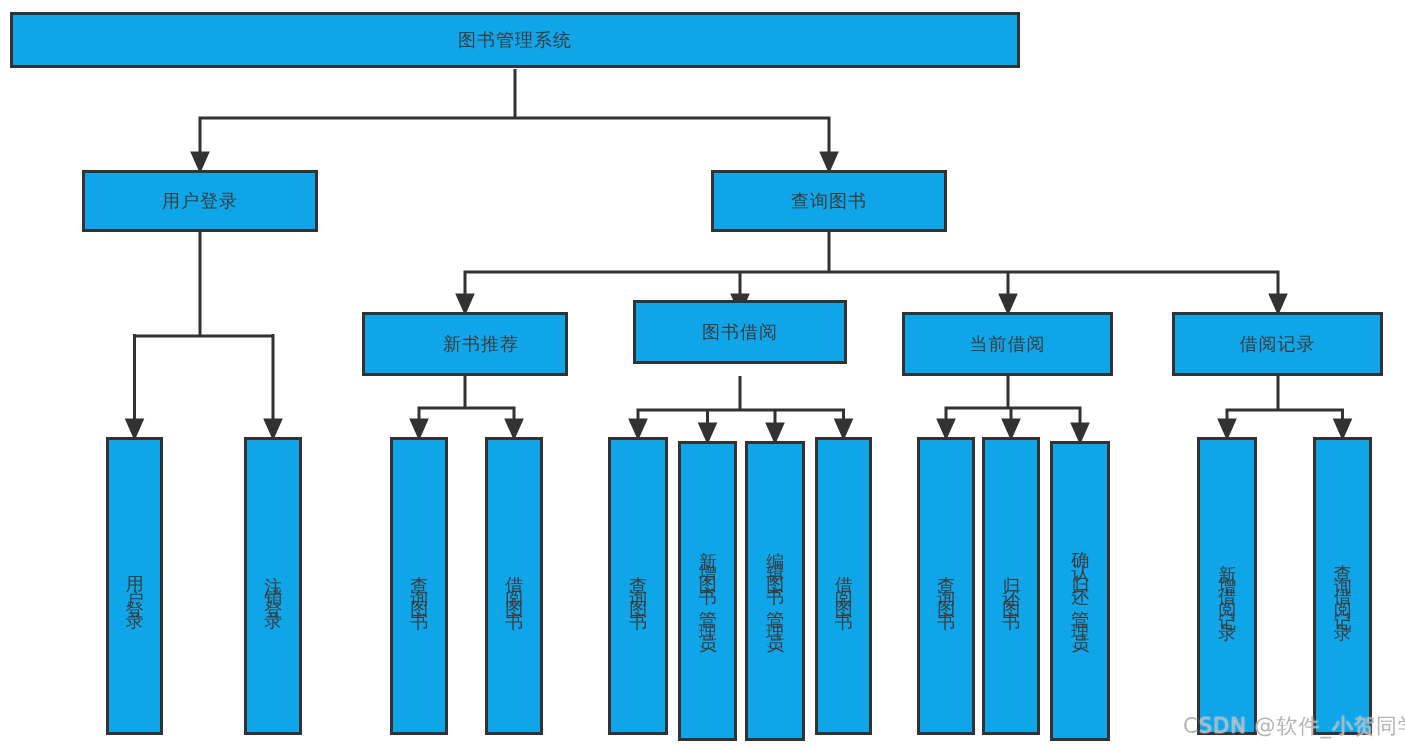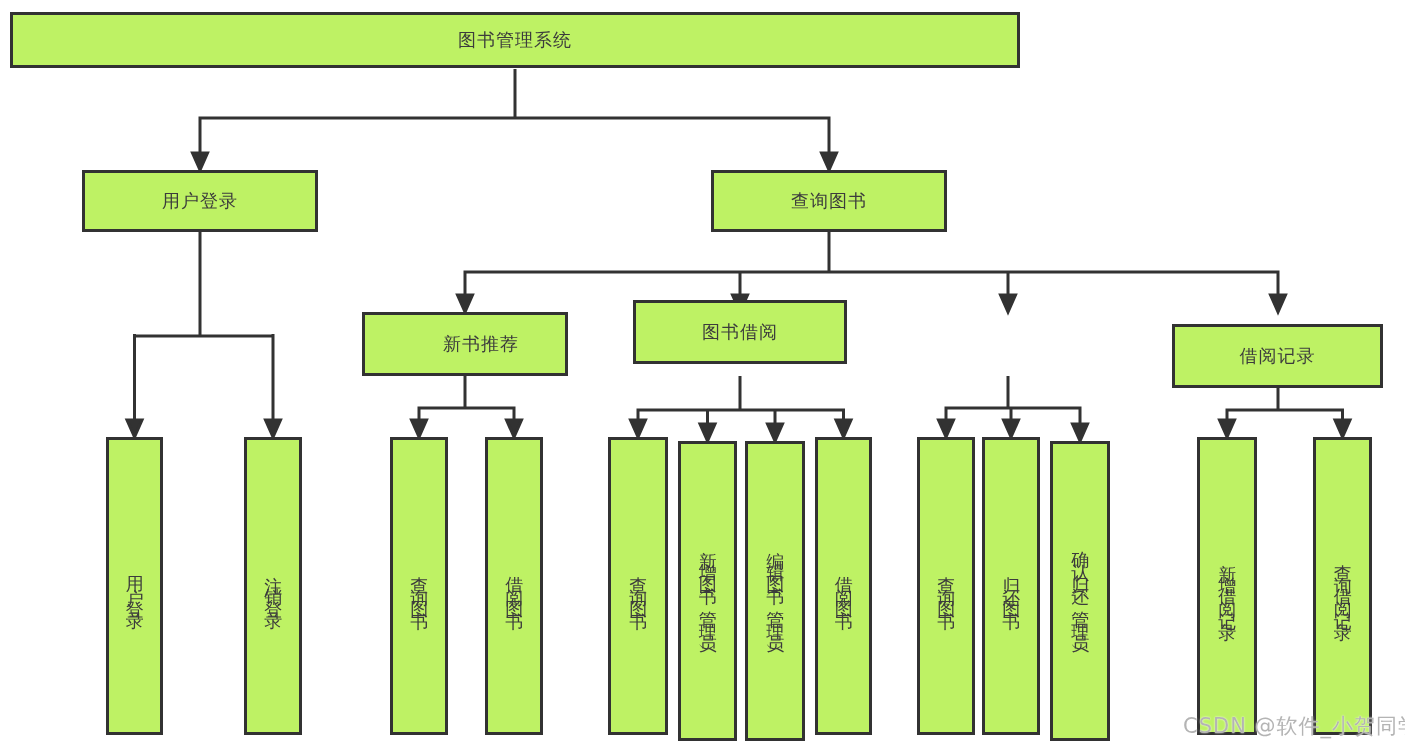--- a/index.html
+++ b/index.html
@@ -17,21 +17,21 @@
   }
   .wires {
     position: absolute;
     left: 0;
     top: 0;
     z-index: 1;
   }
   .node {
     position: absolute;
     box-sizing: border-box;
-    background: #bef264;
+    background: #0ea5e9;
     border: 3px solid #323232;
     display: flex;
     align-items: center;
     justify-content: center;
     color: #3c3c3c;
     z-index: 2;
   }
   .node.h {
     font-size: 18px;
     letter-spacing: 1px;
@@ -112,21 +112,22 @@
     </g>
   </svg>
 
   <div class="node h" style="left:10px; top:12px; width:1010px; height:56px;">图书管理系统</div>
 
   <div class="node h" style="left:82px; top:170px; width:236px; height:62px;">用户登录</div>
   <div class="node h" style="left:711px; top:170px; width:236px; height:62px;">查询图书</div>
 
   <div class="node h" style="left:362px; top:312px; width:206px; height:64px;padding-left:32px;">新书推荐</div>
   <div class="node h" style="left:633px; top:300px; width:214px; height:64px;">图书借阅</div>
-  <div class="node h" style="left:1172px; top:312px; width:211px; height:64px;margin-top:12px;">借阅记录</div>
+  <div class="node h" style="left:902px; top:312px; width:211px; height:64px;">当前借阅</div>
+  <div class="node h" style="left:1172px; top:312px; width:211px; height:64px;">借阅记录</div>
 
   <div class="node v" style="left:106px; top:437px; width:57px; height:298px;">
     <span>用户登录</span>
   </div>
   <div class="node v" style="left:244px; top:437px; width:58px; height:298px;">
     <span>注销登录</span>
   </div>
 
   <div class="node v" style="left:390px; top:437px; width:58px; height:298px;">
     <span>查询图书</span>

